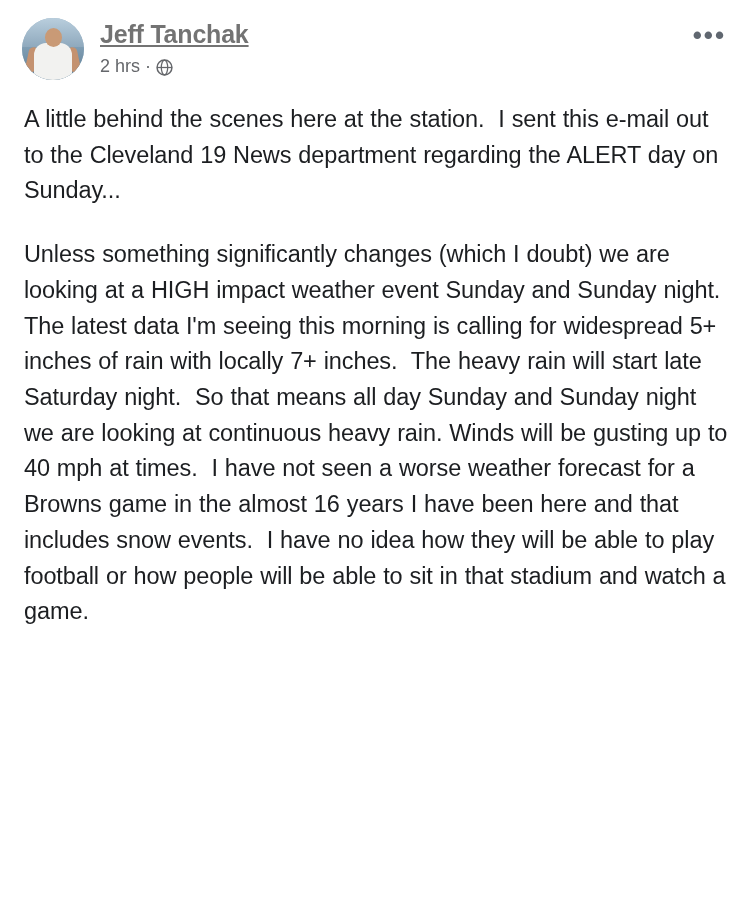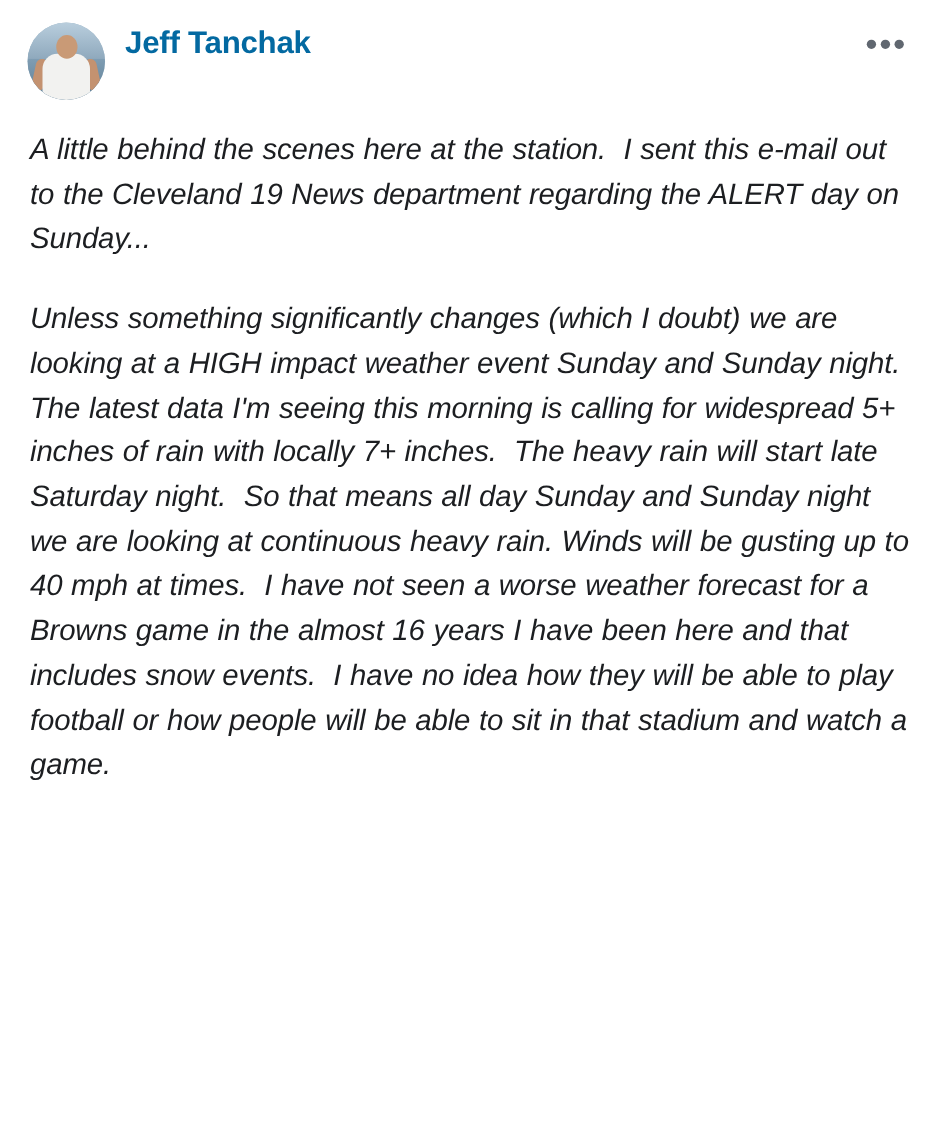--- a/index.html
+++ b/index.html
@@ -83,23 +83,24 @@
   .header-text {
     margin-left: 16px;
     padding-top: 3px;
     display: flex;
     flex-direction: column;
     justify-content: flex-start;
   }
   .author-name {
     font-size: 25px;
     font-weight: bold;
-    color: #0369a1;
+    color: #737373;
     line-height: 1.1;
     letter-spacing: -0.2px;
+    text-decoration: underline;
   }
   .meta-row {
     display: flex;
     align-items: center;
     margin-top: 7px;
     color: #65676b;
     font-size: 18px;
   }
   .meta-sep {
     margin: 0 5px;
@@ -126,21 +127,20 @@
     padding: 22px 22px 0 24px;
     font-size: 23.5px;
     line-height: 1.52;
     color: #1c1e21;
     letter-spacing: -0.1px;
     word-spacing: 0.5px;
   }
   .post-body p {
     margin: 0 0 28px 0;
     white-space: pre-wrap;
-    font-style: italic;
   }
   .post-body p:last-child {
     margin-bottom: 0;
   }
 </style>
 </head>
 <body>
 
 <div class="post">
 
@@ -149,20 +149,31 @@
       <div class="sky"></div>
       <div class="water"></div>
       <div class="arm-l"></div>
       <div class="arm-r"></div>
       <div class="body"></div>
       <div class="head"></div>
     </div>
 
     <div class="header-text">
       <div class="author-name">Jeff Tanchak</div>
+      <div class="meta-row">
+        <span>2 hrs</span>
+        <span class="meta-sep">·</span>
+        <span class="globe-icon">
+          <svg viewBox="0 0 16 16" width="17" height="17" aria-hidden="true">
+            <circle cx="8" cy="8" r="7" fill="none" stroke="#65676b" stroke-width="1.4"></circle>
+            <ellipse cx="8" cy="8" rx="3" ry="7" fill="none" stroke="#65676b" stroke-width="1.2"></ellipse>
+            <line x1="1" y1="8" x2="15" y2="8" stroke="#65676b" stroke-width="1.2"></line>
+          </svg>
+        </span>
+      </div>
     </div>
 
     <div class="menu-dots">•••</div>
   </div>
 
   <div class="post-body">
     <p>A little behind the scenes here at the station.  I sent this e-mail out to the Cleveland 19 News department regarding the ALERT day on Sunday...</p>
     <p>Unless something significantly changes (which I doubt) we are looking at a HIGH impact weather event Sunday and Sunday night.  The latest data I'm seeing this morning is calling for widespread 5+ inches of rain with locally 7+ inches.  The heavy rain will start late Saturday night.  So that means all day Sunday and Sunday night we are looking at continuous heavy rain. Winds will be gusting up to 40 mph at times.  I have not seen a worse weather forecast for a Browns game in the almost 16 years I have been here and that includes snow events.  I have no idea how they will be able to play football or how people will be able to sit in that stadium and watch a game.</p>
   </div>
 

